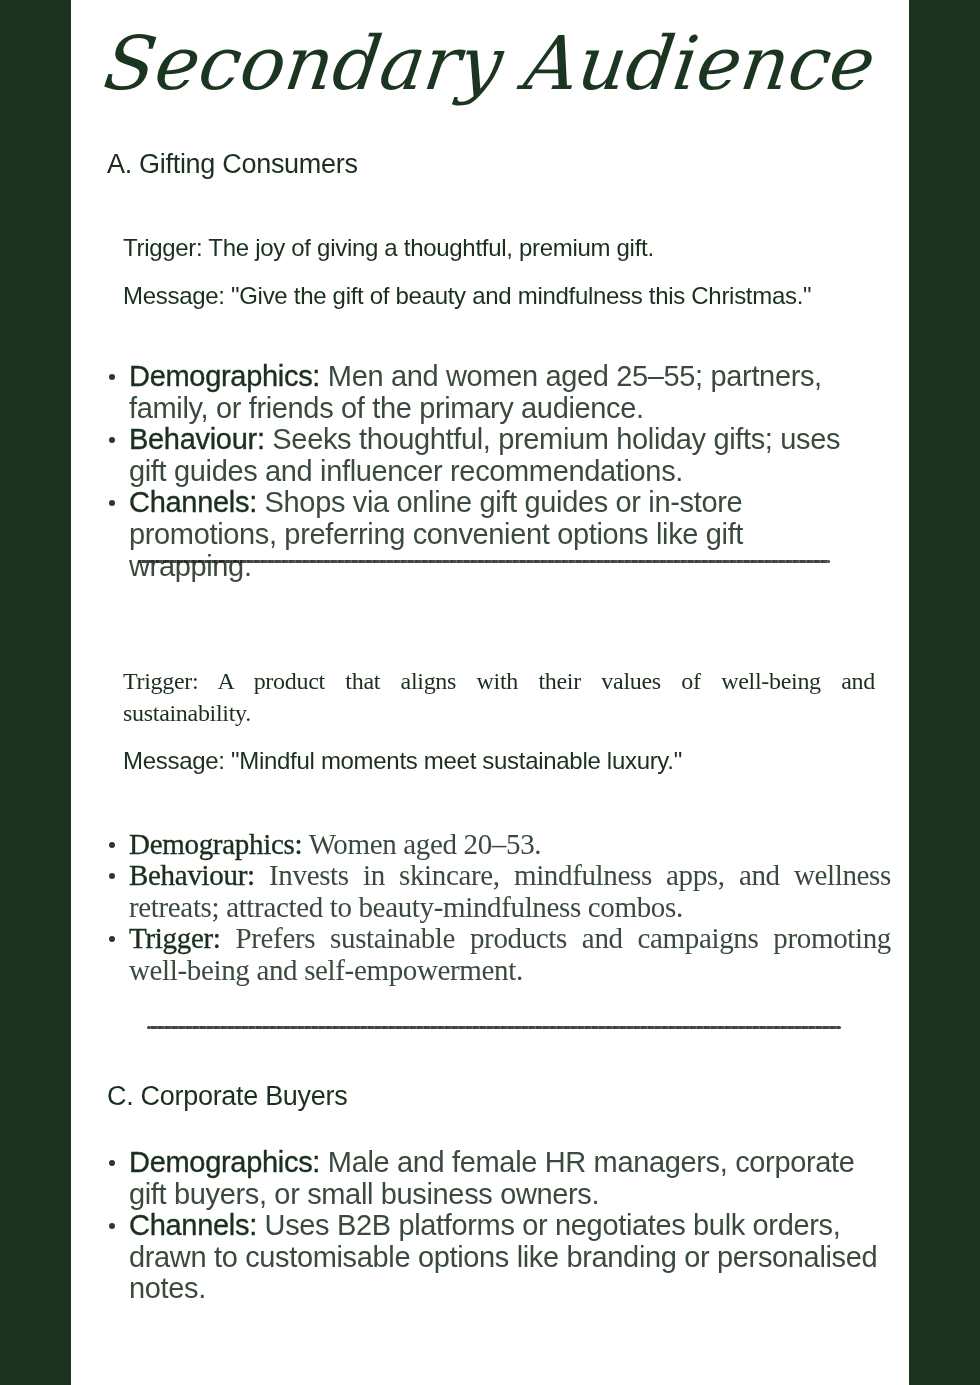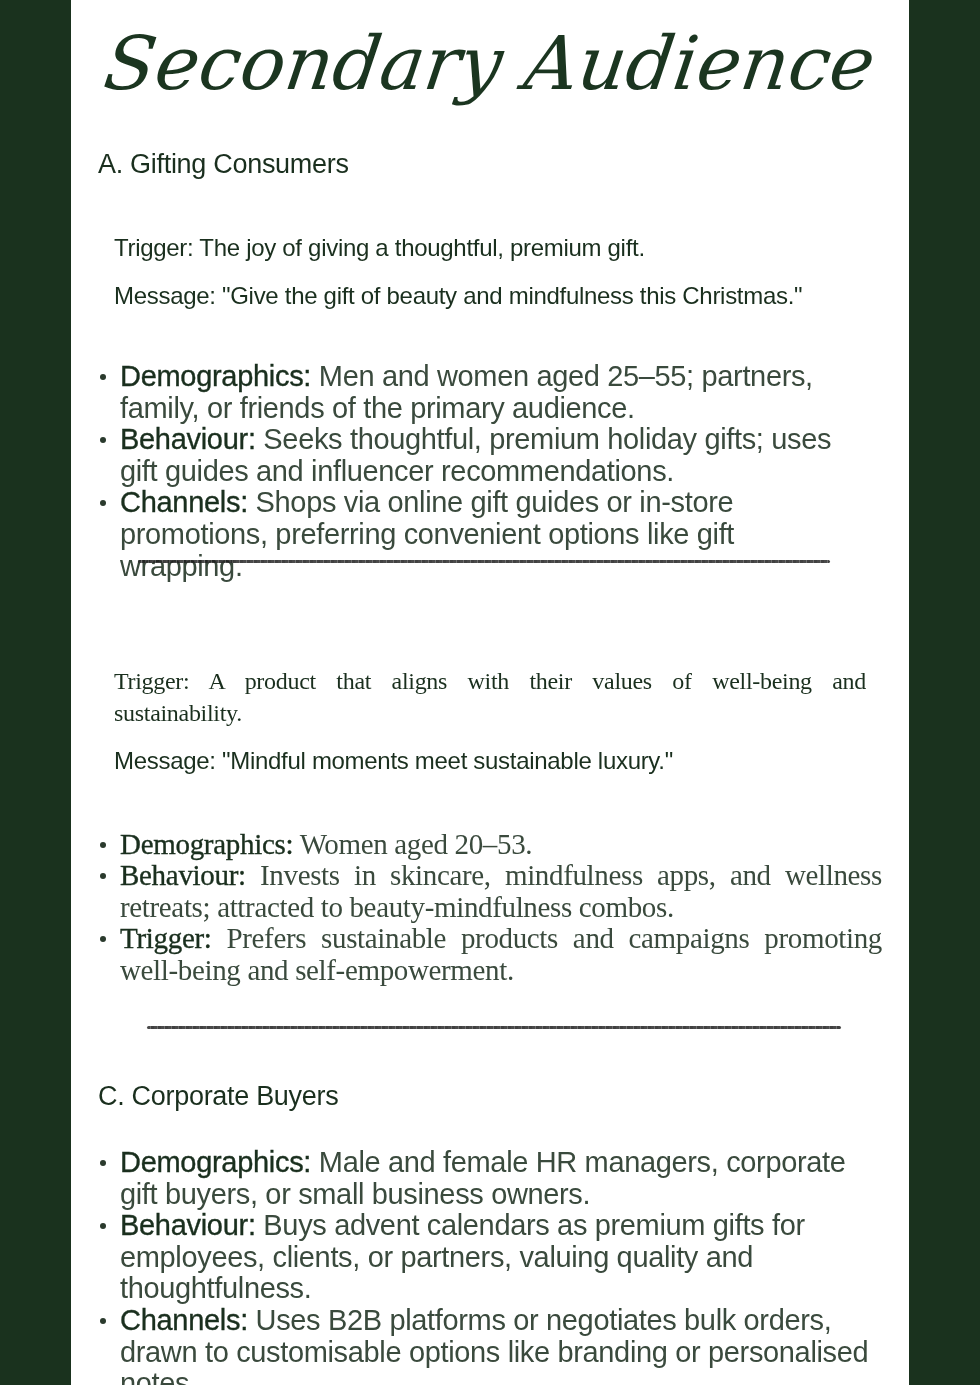--- a/index.html
+++ b/index.html
@@ -28,21 +28,21 @@
     font-family: "DejaVu Serif", serif;
     font-style: italic;
     font-size: 74px;
     line-height: 110px;
     color: #1b3520;
     letter-spacing: 0px;
     transform: skewX(-8deg);
   }
   .content {
     position: absolute;
-    left: 27px;
+    left: 36px;
     width: 784px;
     color: #1b2e1f;
   }
   .section-heading {
     font-size: 27px;
     line-height: 32px;
     color: #1a2f1e;
     margin: 0;
     font-weight: normal;
     letter-spacing: -0.3px;
@@ -127,18 +127,17 @@
     </ul>
   </div>
 
   <div class="divider" style="left:76px; top:1026px; width:694px;"></div>
 
   <div class="content" style="top:1080px;">
     <h2 class="section-heading">C. Corporate Buyers</h2>
     <div style="height:35px"></div>
     <ul class="bullets" style="width:780px;">
       <li><span class="label">Demographics:</span><span> Male and female HR managers, corporate gift buyers, or small business owners.</span></li>
-      <li><span class="label">Behaviour:</span><span> Buys advent calendars as premium gifts for employees, clients, or partners, valuing quality and thoughtfulness.</span></li>
       <li><span class="label">Channels:</span><span> Uses B2B platforms or negotiates bulk orders, drawn to customisable options like branding or personalised notes.</span></li>
     </ul>
   </div>
 
 </div>
 
 </body></html>

